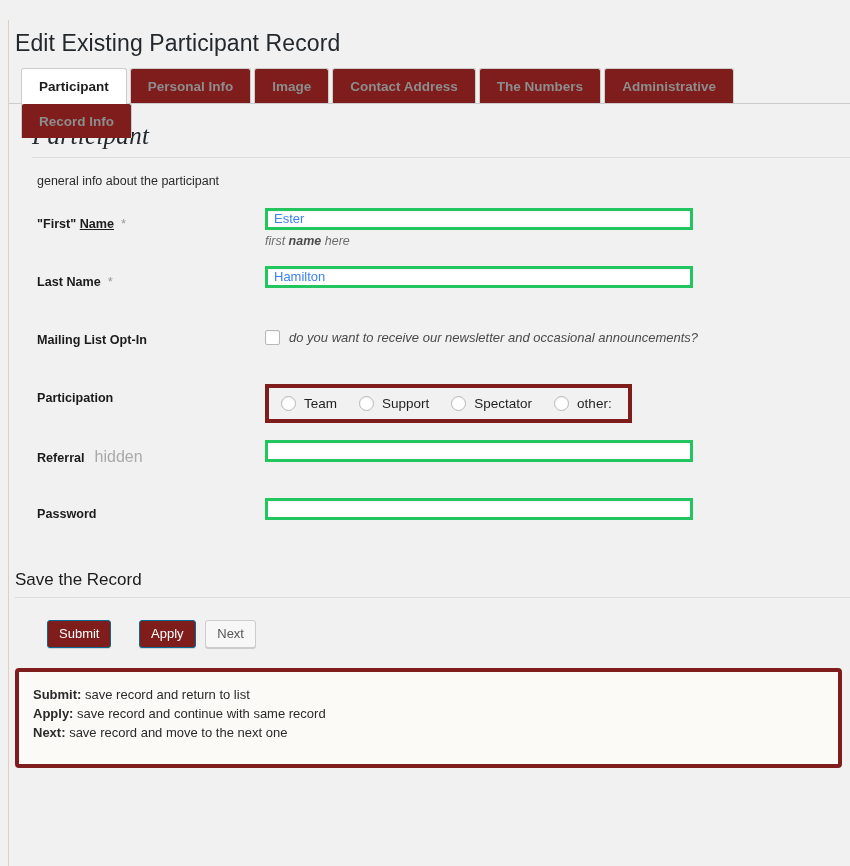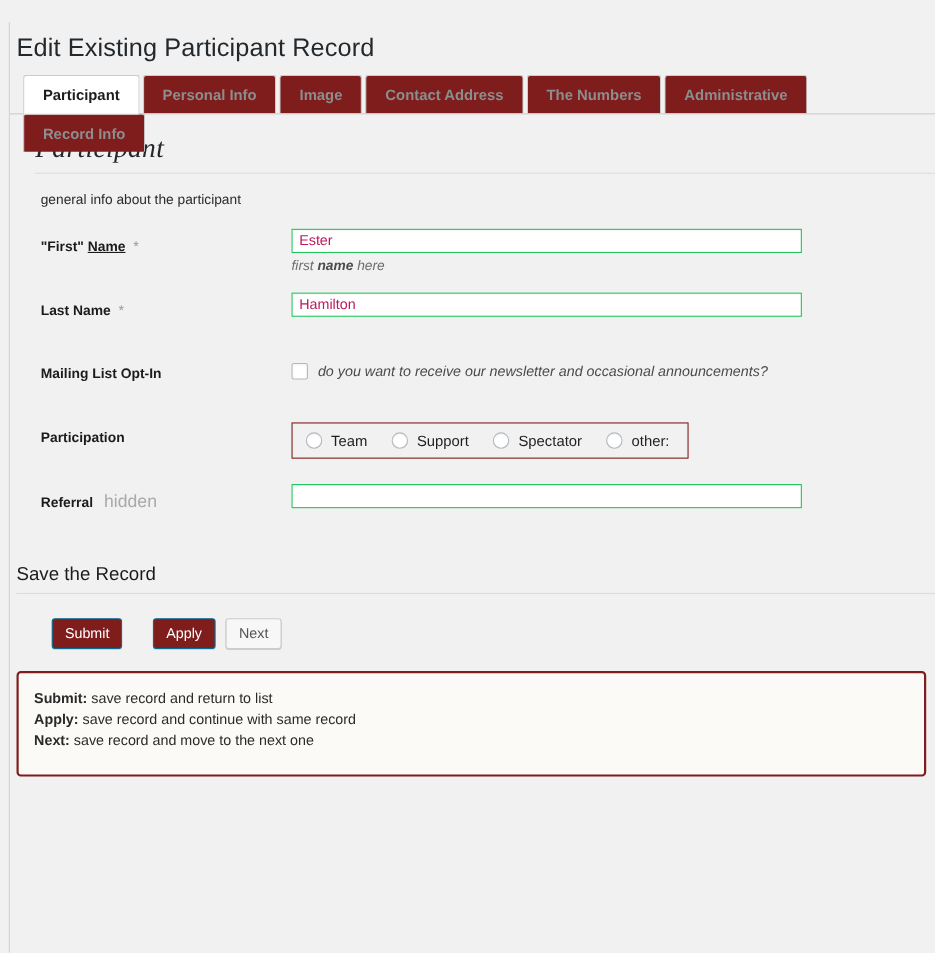--- a/index.html
+++ b/index.html
@@ -147,29 +147,29 @@
   .hidden-tag {
     color: #a9a9a9;
     font-weight: normal;
     margin-left: 10px;
     font-size: 16px;
   }
 
   td.input-cell { padding-top: 2px; }
 
   input.text-field {
-    width: 464px;
+    width: 428px;
     height: 22px;
     box-sizing: border-box;
-    border: 1px solid #22c55e;
+    border: 3px solid #22c55e;
     background: #fff;
     padding: 2px 6px;
     font-family: "Liberation Sans", sans-serif;
     font-size: 13px;
-    color: #be185d;
+    color: #3b82f6;
     outline: none;
     box-shadow: inset 0 1px 1px rgba(0,0,0,.04);
   }
   .helper-text {
     display: block;
     margin-top: 4px;
     font-size: 12.5px;
     font-style: italic;
     color: #6d6d6d;
   }
@@ -195,21 +195,21 @@
     margin-left: 9px;
     font-size: 13px;
     font-style: italic;
     color: #4a4a4a;
   }
 
   
   .radio-group {
     display: inline-flex;
     align-items: center;
-    border: 1px solid #7f1d1d;
+    border: 4px solid #7f1d1d;
     background: transparent;
     padding: 8px 12px;
     margin-top: 2px;
   }
   .radio-item {
     display: inline-flex;
     align-items: center;
     margin-right: 22px;
     cursor: pointer;
     white-space: nowrap;
@@ -272,21 +272,21 @@
     background: #f7f7f7;
     border: 1px solid #ccc;
     color: #555;
     box-shadow: 0 1px 0 #ccc;
   }
 
   
   .help-box {
     margin: 0 8px 0 6px;
     background: #fbfaf7;
-    border: 2px solid #7f1d1d;
+    border: 4px solid #7f1d1d;
     border-radius: 4px;
     padding: 13px 0 22px 14px;
     font-size: 13px;
     color: #2a2a2a;
     line-height: 19px;
   }
   .help-box .hl { font-weight: bold; }
 </style>
 </head>
 <body>
@@ -382,20 +382,28 @@
 
         <tr>
           <td class="label-cell">
             <span class="field-label"><span>Referral</span><span class="hidden-tag">hidden</span></span>
           </td>
           <td class="input-cell">
             <input class="text-field" type="text" value="" style="">
           </td>
         </tr>
 
+        <tr>
+          <td class="label-cell">
+            <span class="field-label">Password</span>
+          </td>
+          <td class="input-cell">
+            <input class="text-field" type="password" value="" style="">
+          </td>
+        </tr>
 
       </tbody>
     </table>
   </div>
 
   <h2 class="save-heading">Save the Record</h2>
   <div class="save-rule"></div>
 
   <div class="btn-row">
     <span class="btn btn-primary">Submit</span>

